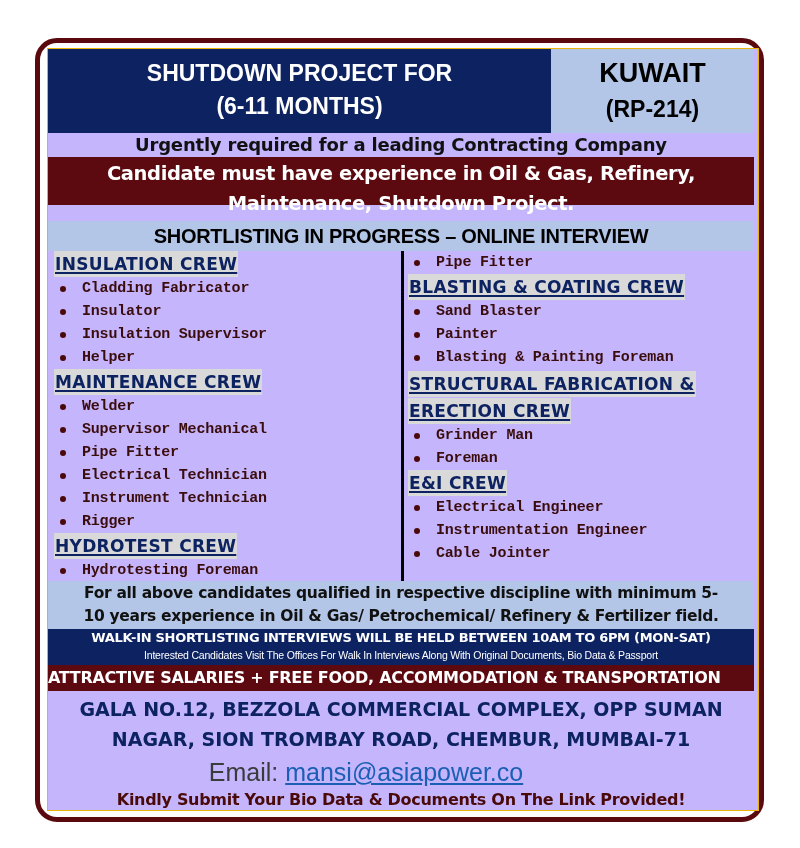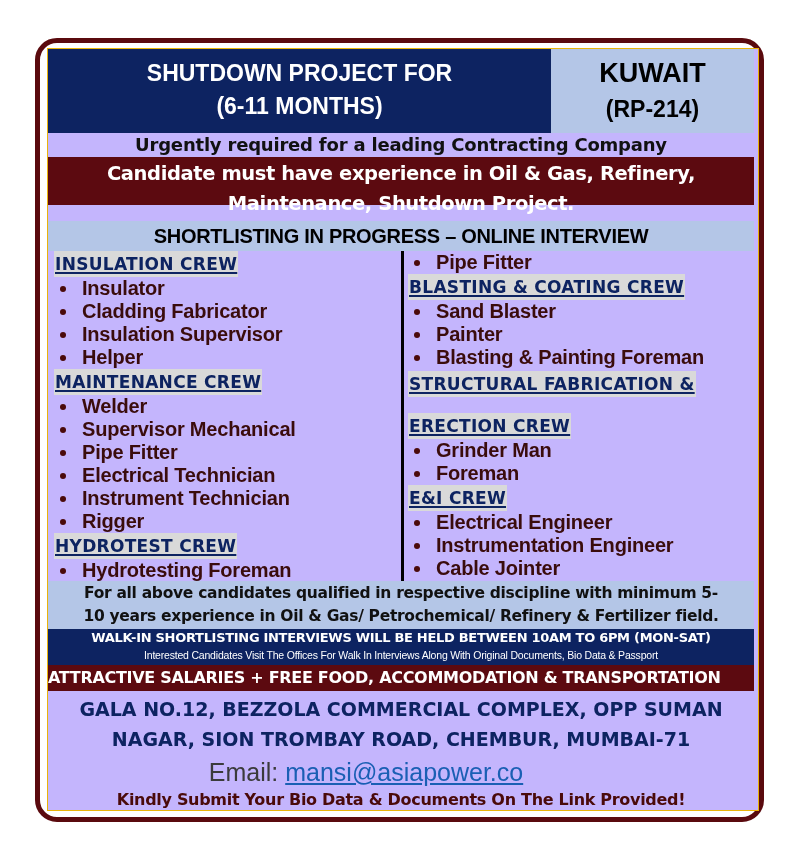--- a/index.html
+++ b/index.html
@@ -12,21 +12,21 @@
   .hdr-right .l2 { font-size:23px; }
   .urgent { position:absolute; left:0; top:84px; width:706px; height:24px; text-align:center; font-weight:bold; font-size:18px; line-height:24px; color:#111; font-family:"DejaVu Sans", sans-serif; letter-spacing:-0.2px; }
   .req { position:absolute; left:0; top:108px; width:706px; height:48px; background:#5c0a10; color:#fff; text-align:center; font-weight:bold; font-size:19.5px; line-height:30px; padding-top:2px; box-sizing:border-box; font-family:"DejaVu Sans", sans-serif; letter-spacing:-0.4px; }
   .short { position:absolute; left:0; top:172px; width:706px; height:30px; background:#b4c6e7; color:#000; text-align:center; font-weight:bold; font-size:20px; line-height:30px; font-family:"Liberation Sans", sans-serif; letter-spacing:-0.3px; }
   .cols { position:absolute; left:0; top:202px; width:706px; height:330px; }
   .col { position:absolute; top:0; }
   .col-left { left:6px; width:345px; }
   .col-right { left:360px; width:340px; }
   .divider { position:absolute; left:353px; top:0; width:3px; height:330px; background:#000; }
   .crew { display:inline-block; background:#d9d9d9; color:#0d2361; font-weight:bold; font-size:17px; line-height:24px; text-decoration:underline; text-decoration-thickness:2px; text-underline-offset:2px; font-family:"DejaVu Sans", sans-serif; padding:1px 1px; letter-spacing:0.3px; }
-  .item { position:relative; padding-left:28px; font-weight:bold; font-size:20px; line-height:23px; color:#3a0c0c; font-family:Liberation Sans, sans-serif; letter-spacing:-0.2px; }
+  .item { position:relative; padding-left:28px; font-weight:bold; font-size:15px; line-height:23px; color:#3a0c0c; font-family:Liberation Mono, monospace; letter-spacing:-0.2px; }
   .item .bul { position:absolute; left:6px; top:9px; width:6px; height:6px; border-radius:50%; background:#4a0a0a; }
   .qual { position:absolute; left:0; top:532px; width:706px; height:48px; background:#b4c6e7; color:#111; text-align:center; font-weight:bold; font-size:15.5px; line-height:23px; padding-top:1px; box-sizing:border-box; font-family:"DejaVu Sans", sans-serif; letter-spacing:-0.3px; }
   .walk { position:absolute; left:0; top:580px; width:706px; height:36px; background:#0d2361; color:#fff; text-align:center; box-sizing:border-box; }
   .walk .t1 { font-weight:bold; font-size:13px; line-height:18px; font-family:"DejaVu Sans", sans-serif; letter-spacing:-0.3px; }
   .walk .t2 { font-size:10.5px; line-height:16px; font-family:"Liberation Sans", sans-serif; letter-spacing:-0.2px; }
   .attr { position:absolute; left:0; top:616px; width:706px; height:26px; background:#5c0a10; color:#fff; text-align:left; font-weight:bold; font-size:16px; line-height:26px; font-family:"DejaVu Sans", sans-serif; letter-spacing:-0.3px; }
   .addr { position:absolute; left:0; top:645px; width:706px; height:60px; text-align:center; color:#0d2361; font-weight:bold; font-size:19px; line-height:30px; font-family:"DejaVu Sans", sans-serif; letter-spacing:0px; }
   .email { position:absolute; left:0; top:706px; width:636px; height:34px; text-align:center; font-weight:normal; font-size:25px; line-height:34px; }
   .email .lbl { color:#3b3b3b; }
   .email .link { color:#1a5fb4; text-decoration:underline; }
@@ -54,22 +54,22 @@
   <div class="req">
     <div>Candidate must have experience in Oil &amp; Gas, Refinery,</div>
     <div>Maintenance, Shutdown Project.</div>
   </div>
 
   <div class="short">SHORTLISTING IN PROGRESS – ONLINE INTERVIEW</div>
 
   <div class="cols">
     <div class="col col-left">
       <div class="crew">INSULATION CREW</div>
+      <div class="item"><span class="bul"></span><span>Cladding Fabricator</span></div>
       <div class="item"><span class="bul"></span><span>Insulator</span></div>
-      <div class="item"><span class="bul"></span><span>Cladding Fabricator</span></div>
       <div class="item"><span class="bul"></span><span>Insulation Supervisor</span></div>
       <div class="item"><span class="bul"></span><span>Helper</span></div>
 
       <div class="crew">MAINTENANCE CREW</div>
       <div class="item"><span class="bul"></span><span>Welder</span></div>
       <div class="item"><span class="bul"></span><span>Supervisor Mechanical</span></div>
       <div class="item"><span class="bul"></span><span>Pipe Fitter</span></div>
       <div class="item"><span class="bul"></span><span>Electrical Technician</span></div>
       <div class="item"><span class="bul"></span><span>Instrument Technician</span></div>
       <div class="item"><span class="bul"></span><span>Rigger</span></div>
@@ -82,21 +82,21 @@
 
     <div class="col col-right">
       <div class="item"><span class="bul"></span><span>Pipe Fitter</span></div>
 
       <div class="crew">BLASTING &amp; COATING CREW</div>
       <div class="item"><span class="bul"></span><span>Sand Blaster</span></div>
       <div class="item"><span class="bul"></span><span>Painter</span></div>
       <div class="item"><span class="bul"></span><span>Blasting &amp; Painting Foreman</span></div>
 
       <div><span class="crew" style="margin-top:2px">STRUCTURAL FABRICATION &amp;</span></div>
-      <div><span class="crew" style="margin-top:16px">ERECTION CREW</span></div>
+      <div><span class="crew" style="margin-top:1px">ERECTION CREW</span></div>
       <div class="item"><span class="bul"></span><span>Grinder Man</span></div>
       <div class="item"><span class="bul"></span><span>Foreman</span></div>
 
       <div class="crew">E&amp;I CREW</div>
       <div class="item"><span class="bul"></span><span>Electrical Engineer</span></div>
       <div class="item"><span class="bul"></span><span>Instrumentation Engineer</span></div>
       <div class="item"><span class="bul"></span><span>Cable Jointer</span></div>
     </div>
   </div>
 

